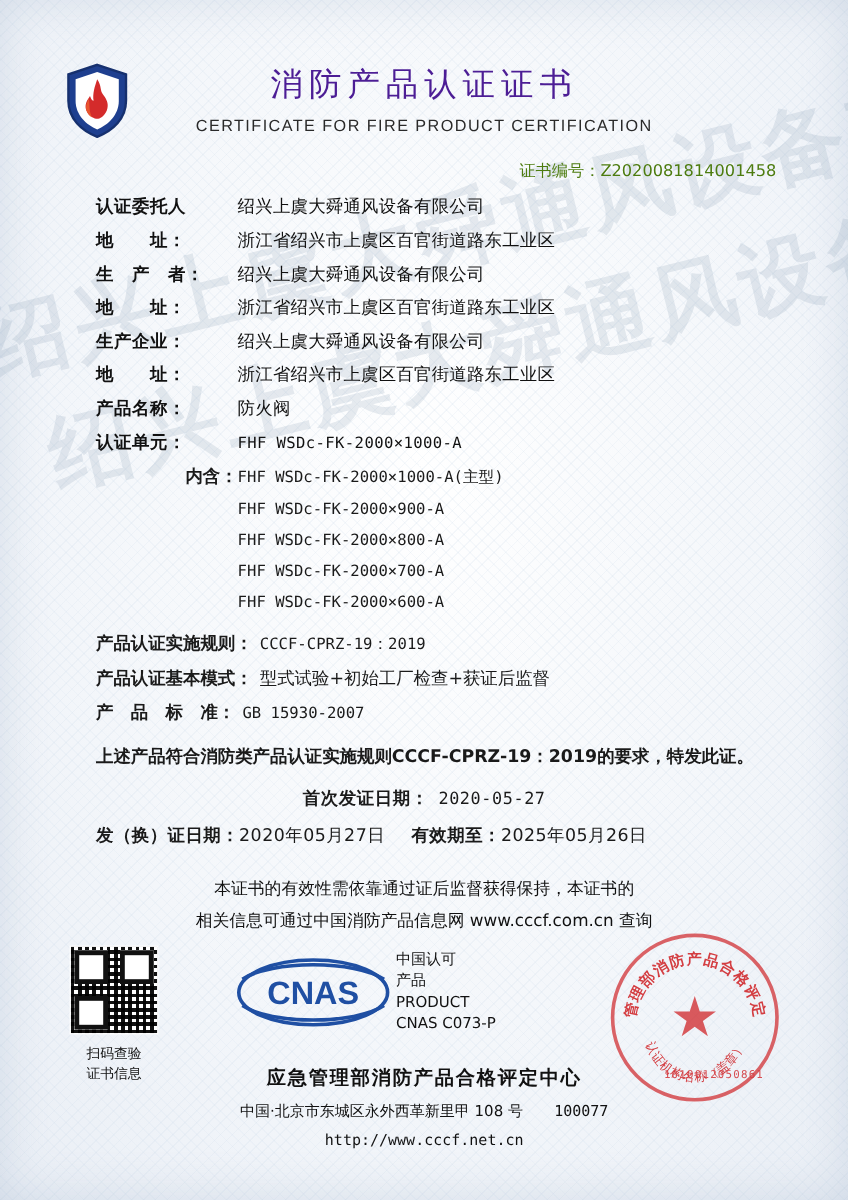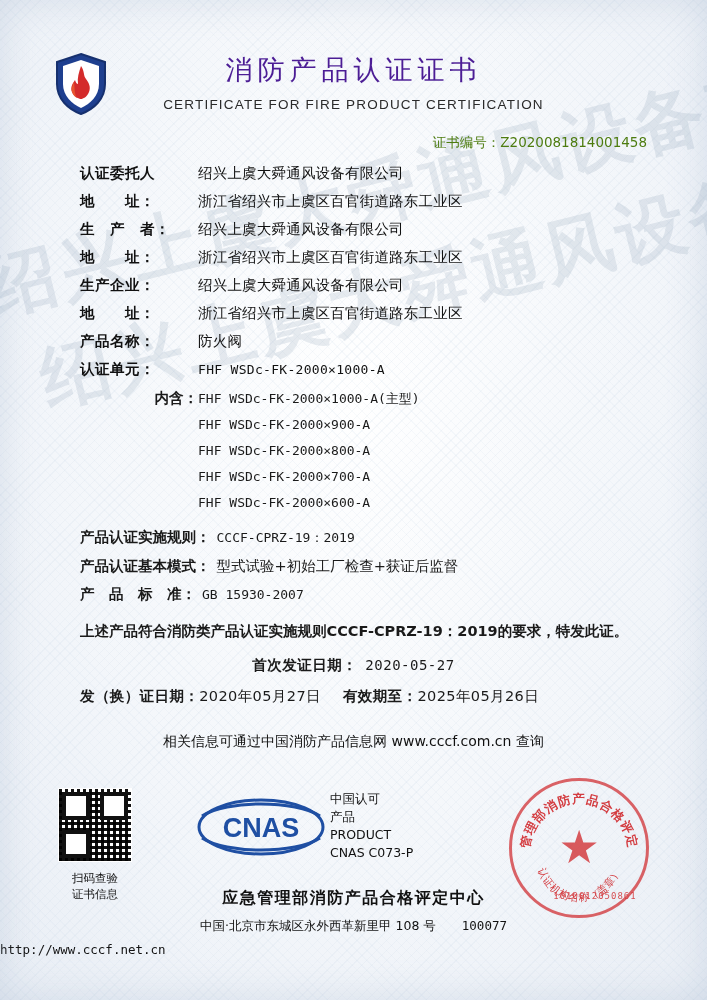--- a/index.html
+++ b/index.html
@@ -342,20 +342,21 @@
     text-align: center;
     font-size: 12.5px;
     color: #111;
     font-family: "DejaVu Sans", "Liberation Sans", sans-serif;
   }
   .addr .zip { margin-left: 26px; font-family: "DejaVu Sans Mono", "Liberation Mono", monospace; }
   .site {
     position: absolute;
     left: 0; right: 0;
     top: 164px;
+    text-align: center;
     font-size: 12.5px;
     color: #111;
     font-family: "DejaVu Sans Mono", "Liberation Mono", monospace;
   }
 </style>
 </head>
 <body>
 
 <div class="paper"></div>
 
@@ -466,20 +467,21 @@
 
   <div class="issue-first">
     <span>首次发证日期：</span><span class="date">2020-05-27</span>
   </div>
 
   <div class="issue-row">
     <span>发（换）证日期：</span><span class="v">2020年05月27日</span><span class="gap"></span><span>有效期至：</span><span class="v">2025年05月26日</span>
   </div>
 
   <div class="notes">
+    <div>本证书的有效性需依靠通过证后监督获得保持，本证书的</div>
     <div>相关信息可通过中国消防产品信息网 www.cccf.com.cn 查询</div>
   </div>
 
 </div>
 
 <div class="bottom">
 
   <div class="qr">
     <div class="qr-inner"></div>
   </div>

